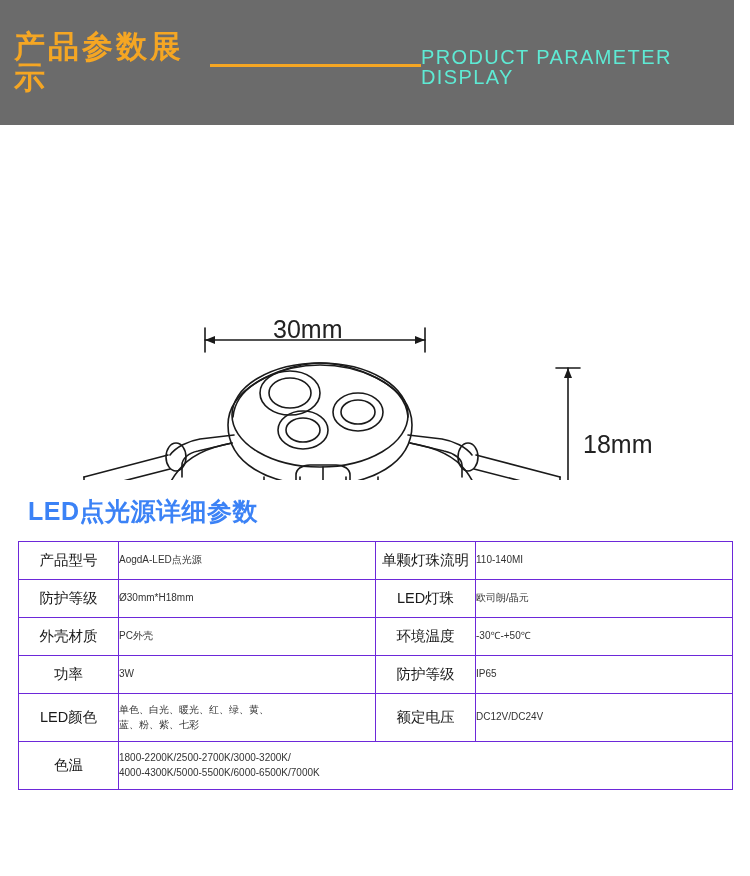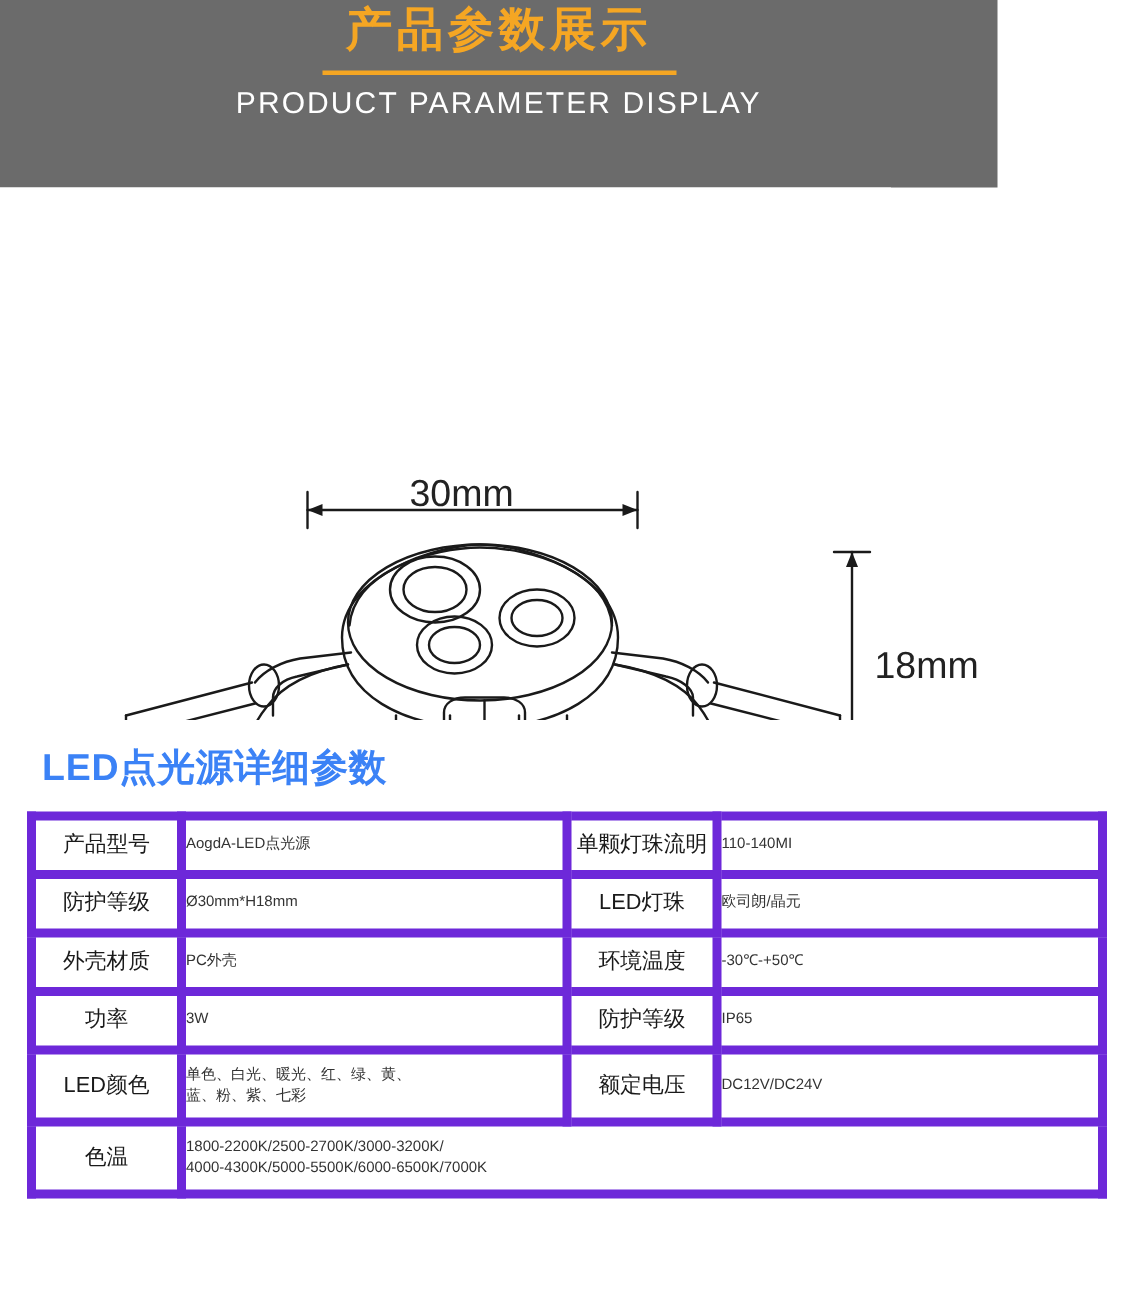--- a/index.html
+++ b/index.html
@@ -16,25 +16,25 @@
   .page {
     position: relative;
     width: 750px;
     height: 876px;
     background: #ffffff;
   }
 
   
   .banner {
     position: relative;
-    width: 665px;
+    width: 734px;
     height: 125px;
     background: #6b6b6b;
     display: flex;
-    flex-direction: column;
+    flex-direction: row;
     align-items: center;
     box-sizing: border-box;
   }
   .banner-cn {
     position: relative;
     font-size: 31px;
     font-weight: bold;
     color: #f5a623;
     letter-spacing: 3px;
     line-height: 1;
@@ -42,21 +42,21 @@
     z-index: 2;
   }
   .banner-cn-underline {
     width: 236px;
     height: 3px;
     background: #f5a623;
     margin-top: 6px;
   }
   .banner-en {
     font-size: 20px;
-    color: #ffffff;
+    color: #5eead4;
     letter-spacing: 1.4px;
     margin-top: 9px;
     line-height: 1;
   }
 
   
   .drawing-area {
     position: relative;
     width: 594px;
     height: 355px;
@@ -96,21 +96,21 @@
   
   .spec-table {
     position: absolute;
     left: 18px;
     top: 541px;
     width: 714px;
     border-collapse: collapse;
     table-layout: fixed;
   }
   .spec-table td {
-    border: 6px solid #6d28d9;
+    border: 1px solid #6d28d9;
     padding: 0;
     vertical-align: middle;
     height: 38px;
     box-sizing: border-box;
   }
   .cell-inner {
     padding: 6px 0 6px 0;
     line-height: 1.45;
   }
   .k {

